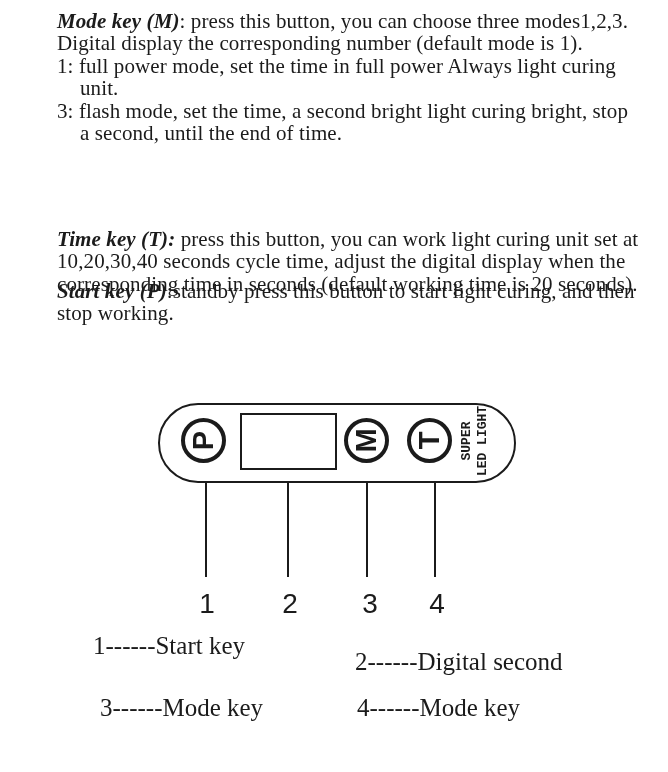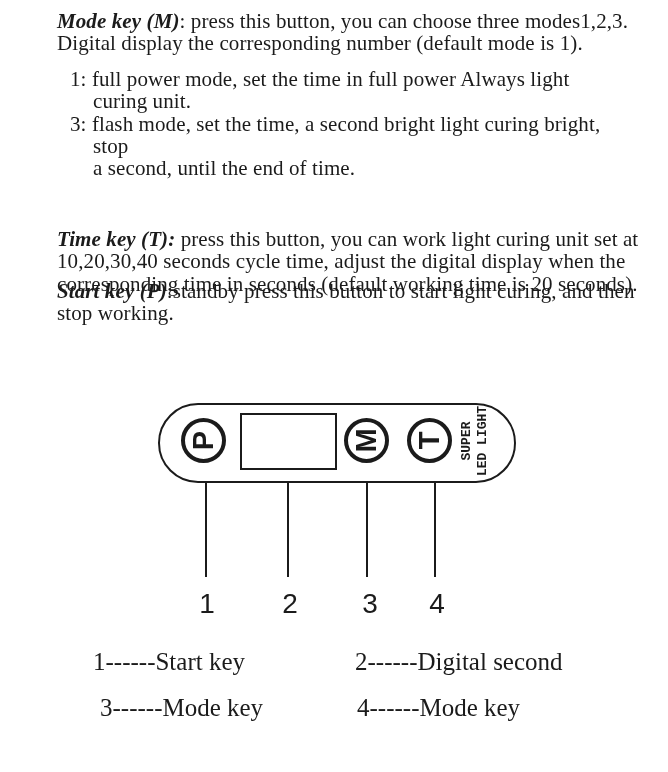--- a/index.html
+++ b/index.html
@@ -20,21 +20,21 @@
     width:584px;
     font-size:21px;
     line-height:22.4px;
     white-space:pre-line;
     letter-spacing:0.1px;
   }
   .para .lead{font-weight:bold;font-style:italic;}
   #para-mode{top:10px;}
   #para-time{top:228px;}
   #para-start{top:280px;}
-  .mode-list{margin:13px;padding:0;}
+  .mode-list{margin:0;padding:0;}
   .mode-item{
     padding-left:23px;
     text-indent:-23px;
     white-space:pre-line;
   }
 
   
   .diagram{position:absolute;left:0;top:0;width:668px;height:772px;}
   .capsule{
     position:absolute;left:158px;top:403px;
@@ -90,21 +90,21 @@
   #num-2{left:290px;}
   #num-3{left:370px;}
   #num-4{left:437px;}
 
   
   .legend-item{
     position:absolute;
     font-size:25px;line-height:26px;
     white-space:nowrap;color:#1b1b1b;
   }
-  #legend-1{left:93px;top:649px;text-align:center;}
+  #legend-1{left:93px;top:633px;text-align:center;}
   #legend-2{left:355px;top:649px;}
   #legend-3{left:100px;top:695px;}
   #legend-4{left:357px;top:695px;}
 </style>
 </head>
 <body>
 
 <div class="page">
 
   <div class="para" id="para-mode"><span class="lead">Mode key (M)</span><span>: press this button, you can choose three modes1,2,3.

